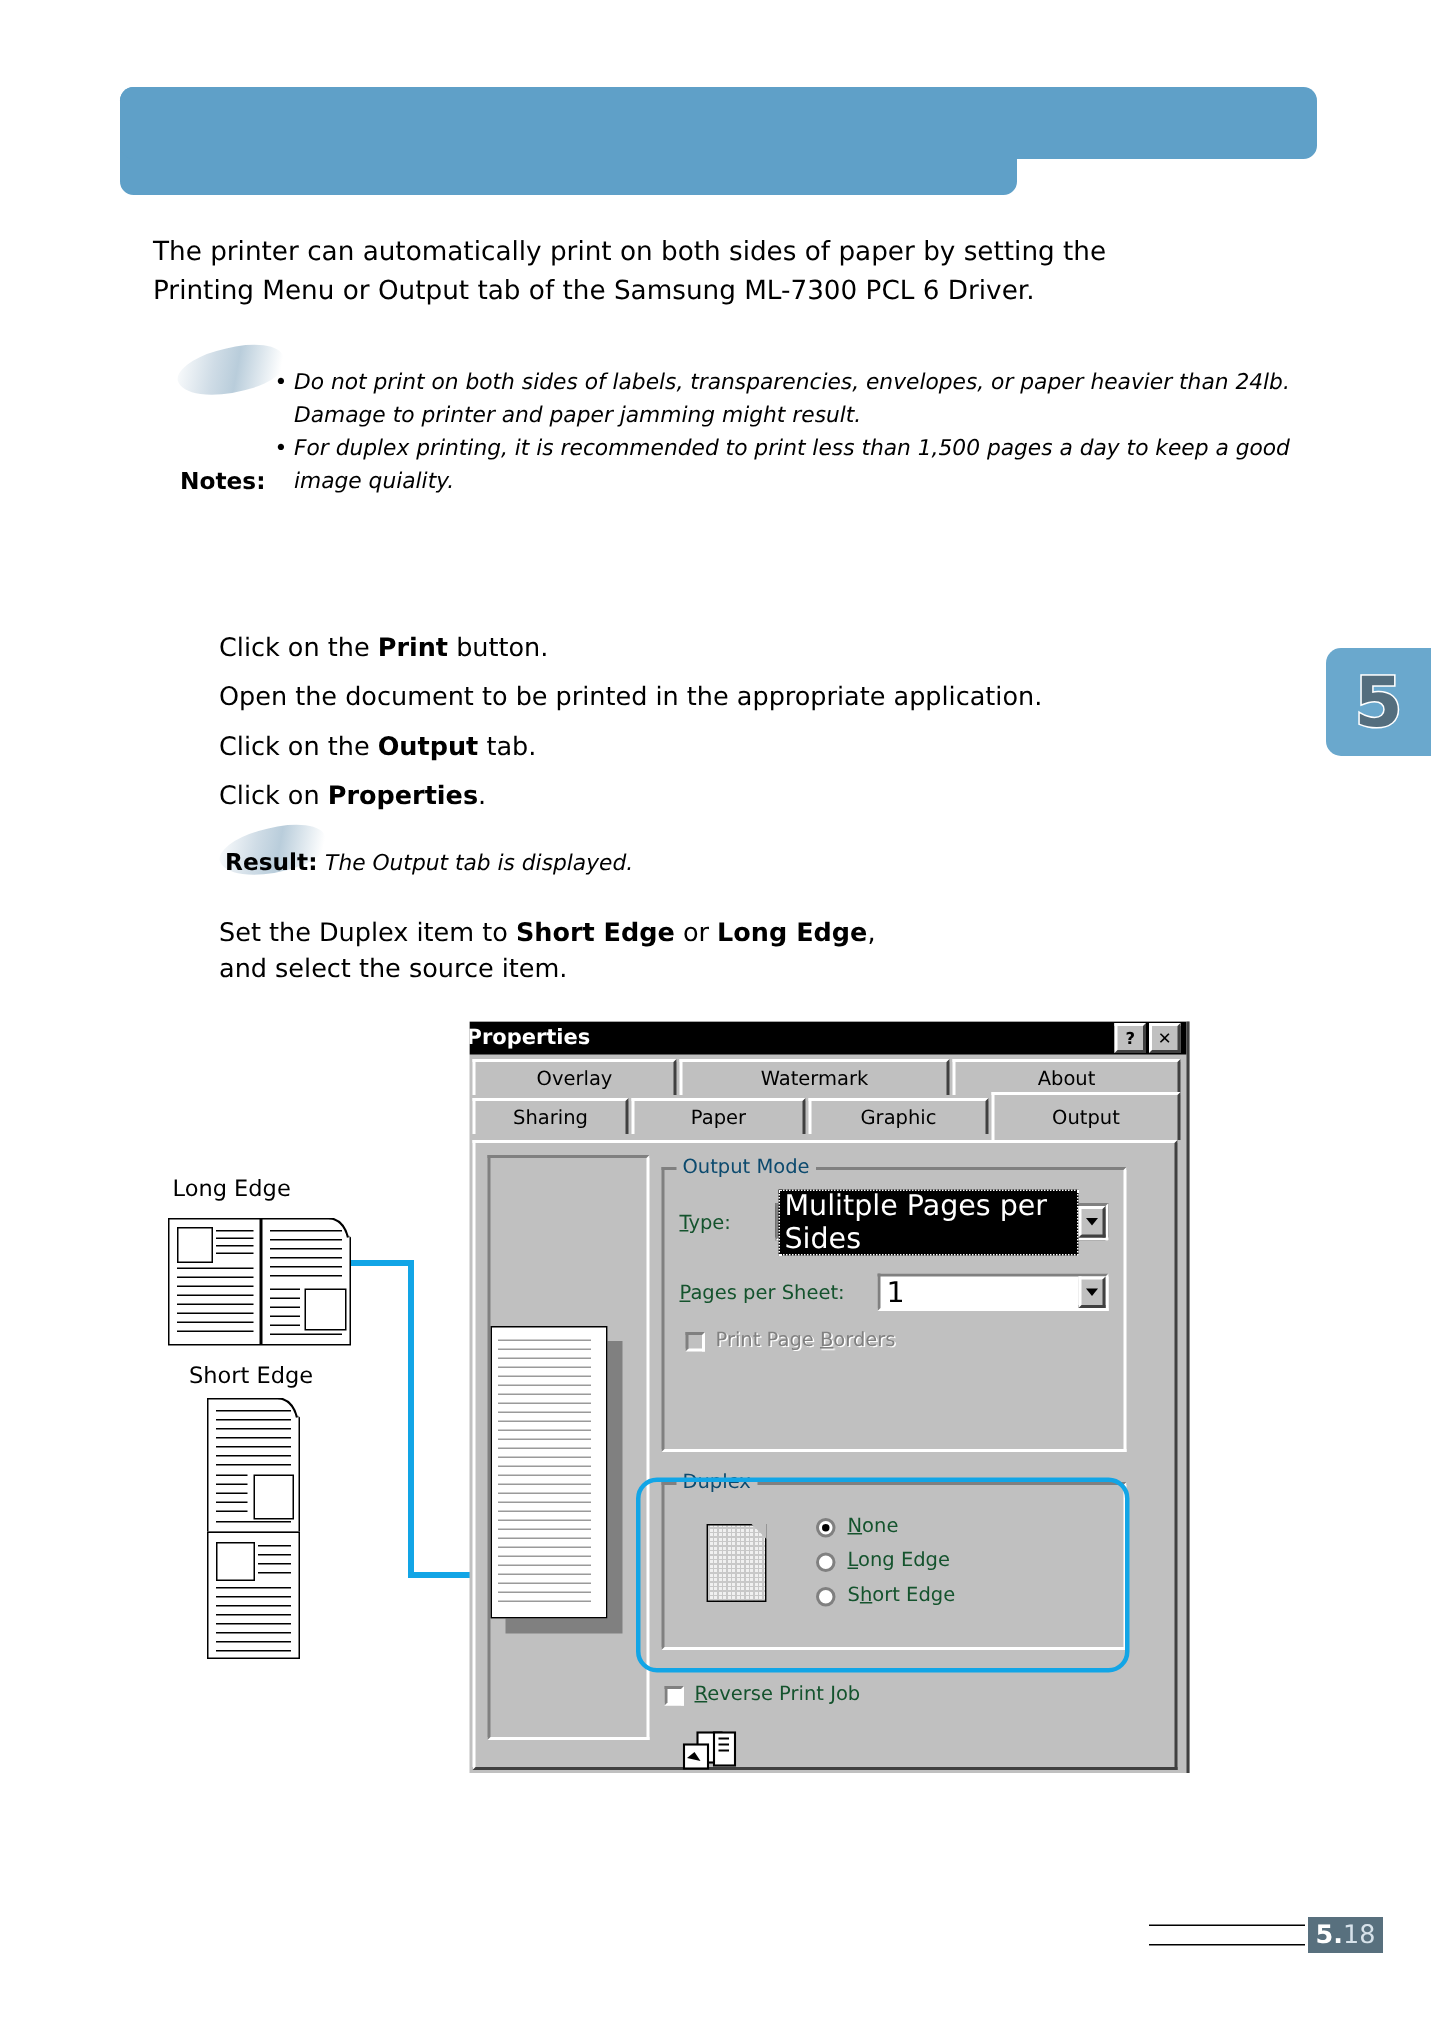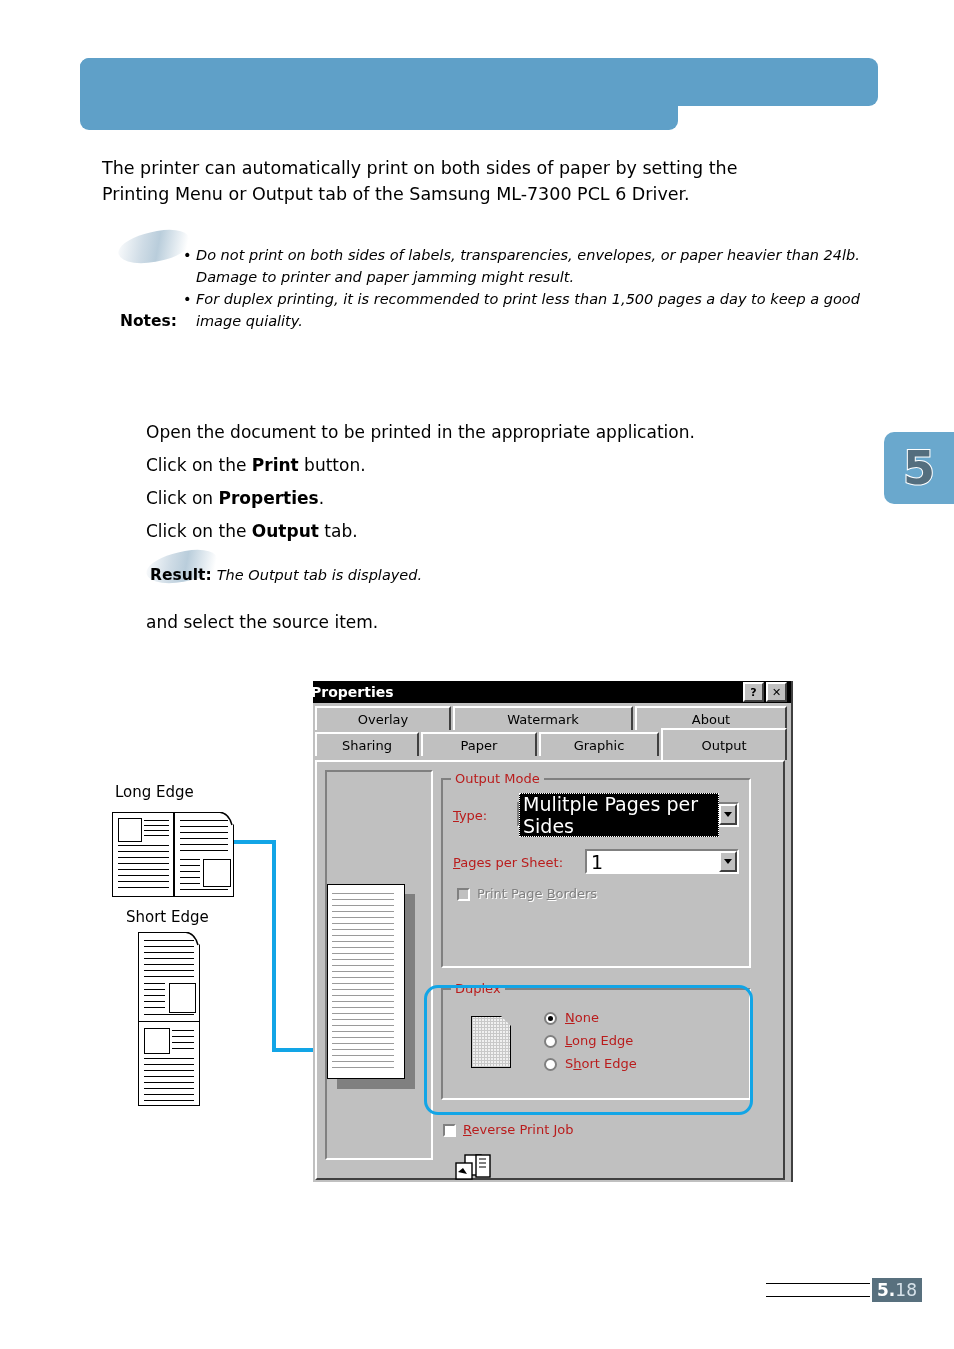--- a/index.html
+++ b/index.html
@@ -182,23 +182,23 @@
   }
   .prev-ln{position:absolute; height:1px; background:#9a9a9a;}
 
   .grp{
     position:absolute; box-sizing:border-box;
     border-top:2px solid #808080; border-left:2px solid #808080;
     border-right:2px solid #ffffff; border-bottom:2px solid #ffffff;
   }
   .grp-label{
     position:absolute; background:#c0c0c0; padding:0 4px;
-    font-size:13px; color:#b91c1c;
-  }
-  .lbl{position:absolute; font-size:13px; color:#b91c1c;}
+    font-size:13px; color:#0c4a6e;
+  }
+  .lbl{position:absolute; font-size:13px; color:#14532d;}
   .lbl u{text-decoration:underline;}
   .lbl.disabled{color:#808080; text-shadow:1px 1px 0 #ffffff;}
 
   .combo{
     position:absolute; box-sizing:border-box; background:#ffffff;
     border-top:2px solid #808080; border-left:2px solid #808080;
     border-right:2px solid #ffffff; border-bottom:2px solid #ffffff;
     display:flex; align-items:center;
   }
   .combo-txt{font-size:19px; color:#000; padding-left:4px; flex:1;}
@@ -276,33 +276,34 @@
         <div class="note-item" style="padding-left:-0px;">
           <span class="note-bullet">•</span>
           <span class="note-text">For duplex printing, it is recommended to print less than 1,500 pages a day to keep a good image quiality.</span>
         </div>
       </div>
     </div>
   </div>
 
 
   <div class="steps">
+    <div class="step">Click on the <b>Print</b> button.</div>
     <div class="step"><span>Open the document to be printed in the appropriate application.</span></div>
-    <div class="step">Click on the <b>Print</b> button.</div>
+    <div class="step">Click on the <b>Output</b> tab.</div>
     <div class="step">Click on <b>Properties</b>.</div>
-    <div class="step">Click on the <b>Output</b> tab.</div>
   </div>
 
   <div class="swoosh" style="left:146px; top:552px;"></div>
   <div class="result-block">
     <span class="result-label">Result:</span>
     <span class="result-text">The Output tab is displayed.</span>
   </div>
 
   <div class="final-step">
+    <div>Set the Duplex item to <b>Short Edge</b> or <b>Long Edge</b>,</div>
     <div>and select the source item.</div>
   </div>
 
   <div class="chapter-tab">
     <span class="chapter-num">5</span>
   </div>
 
   <div class="pagenum-rule"></div>
   <div class="pagenum-rule2"></div>
   <div class="pagenum-box">

